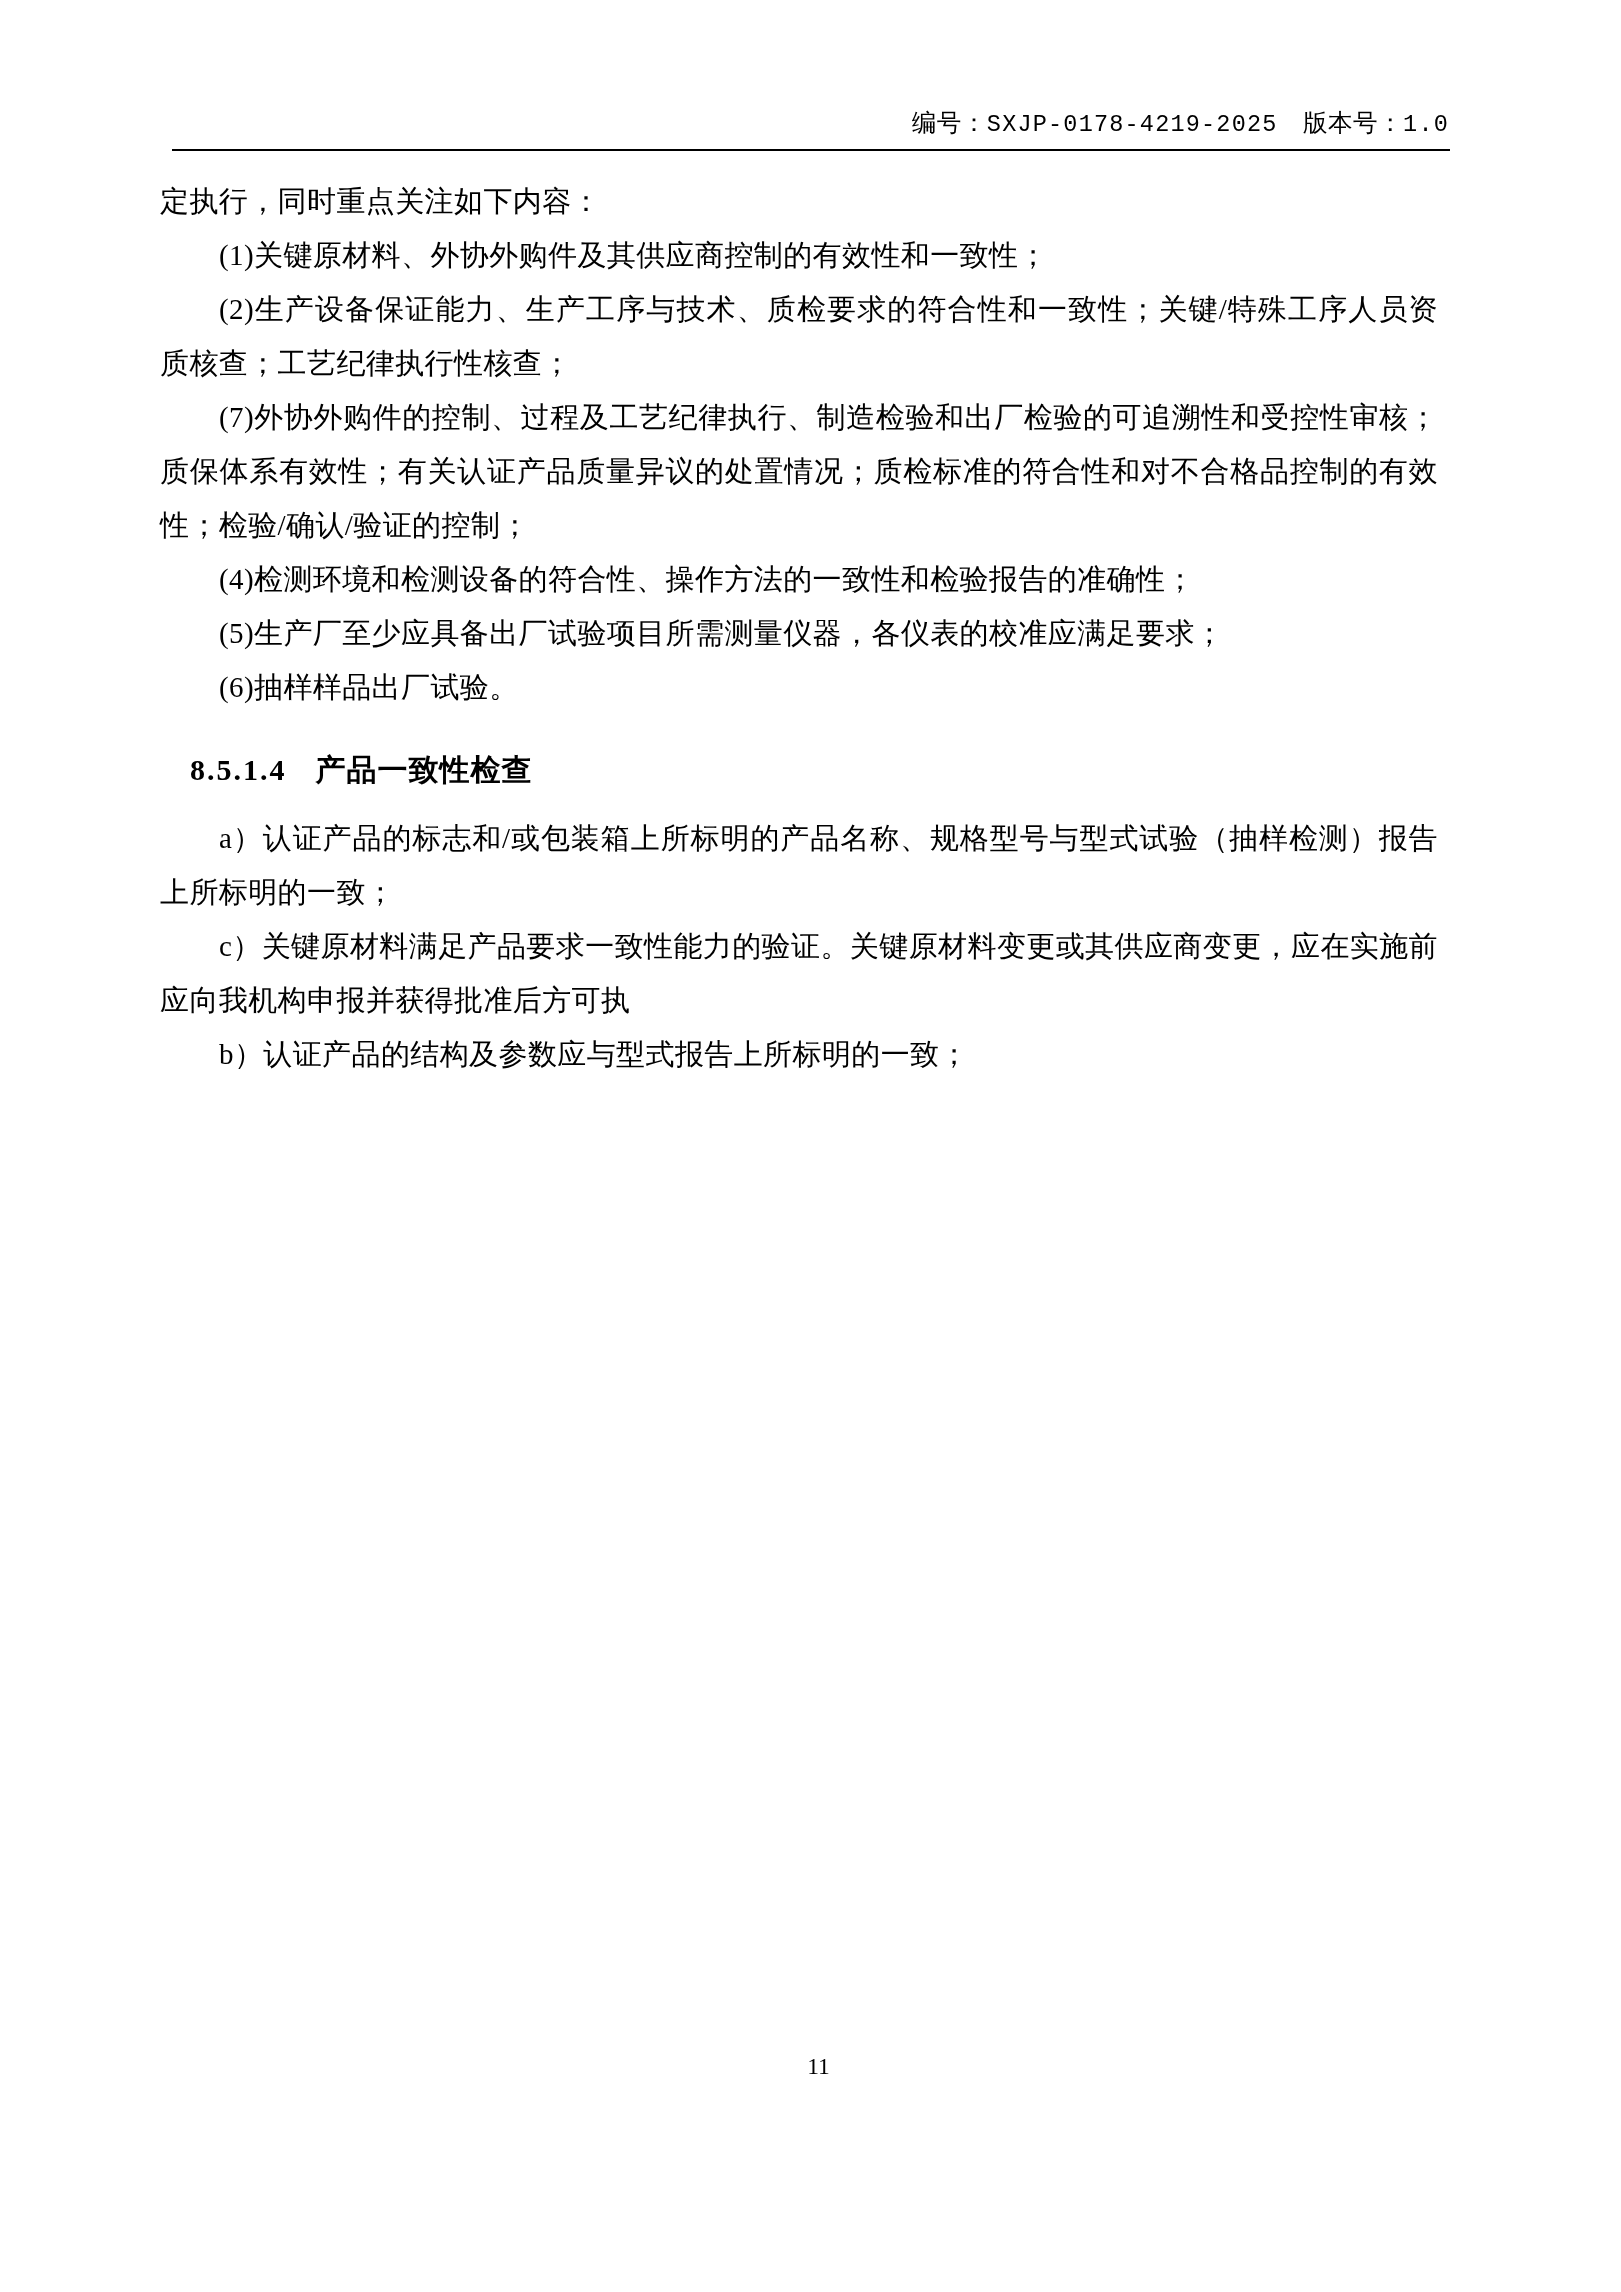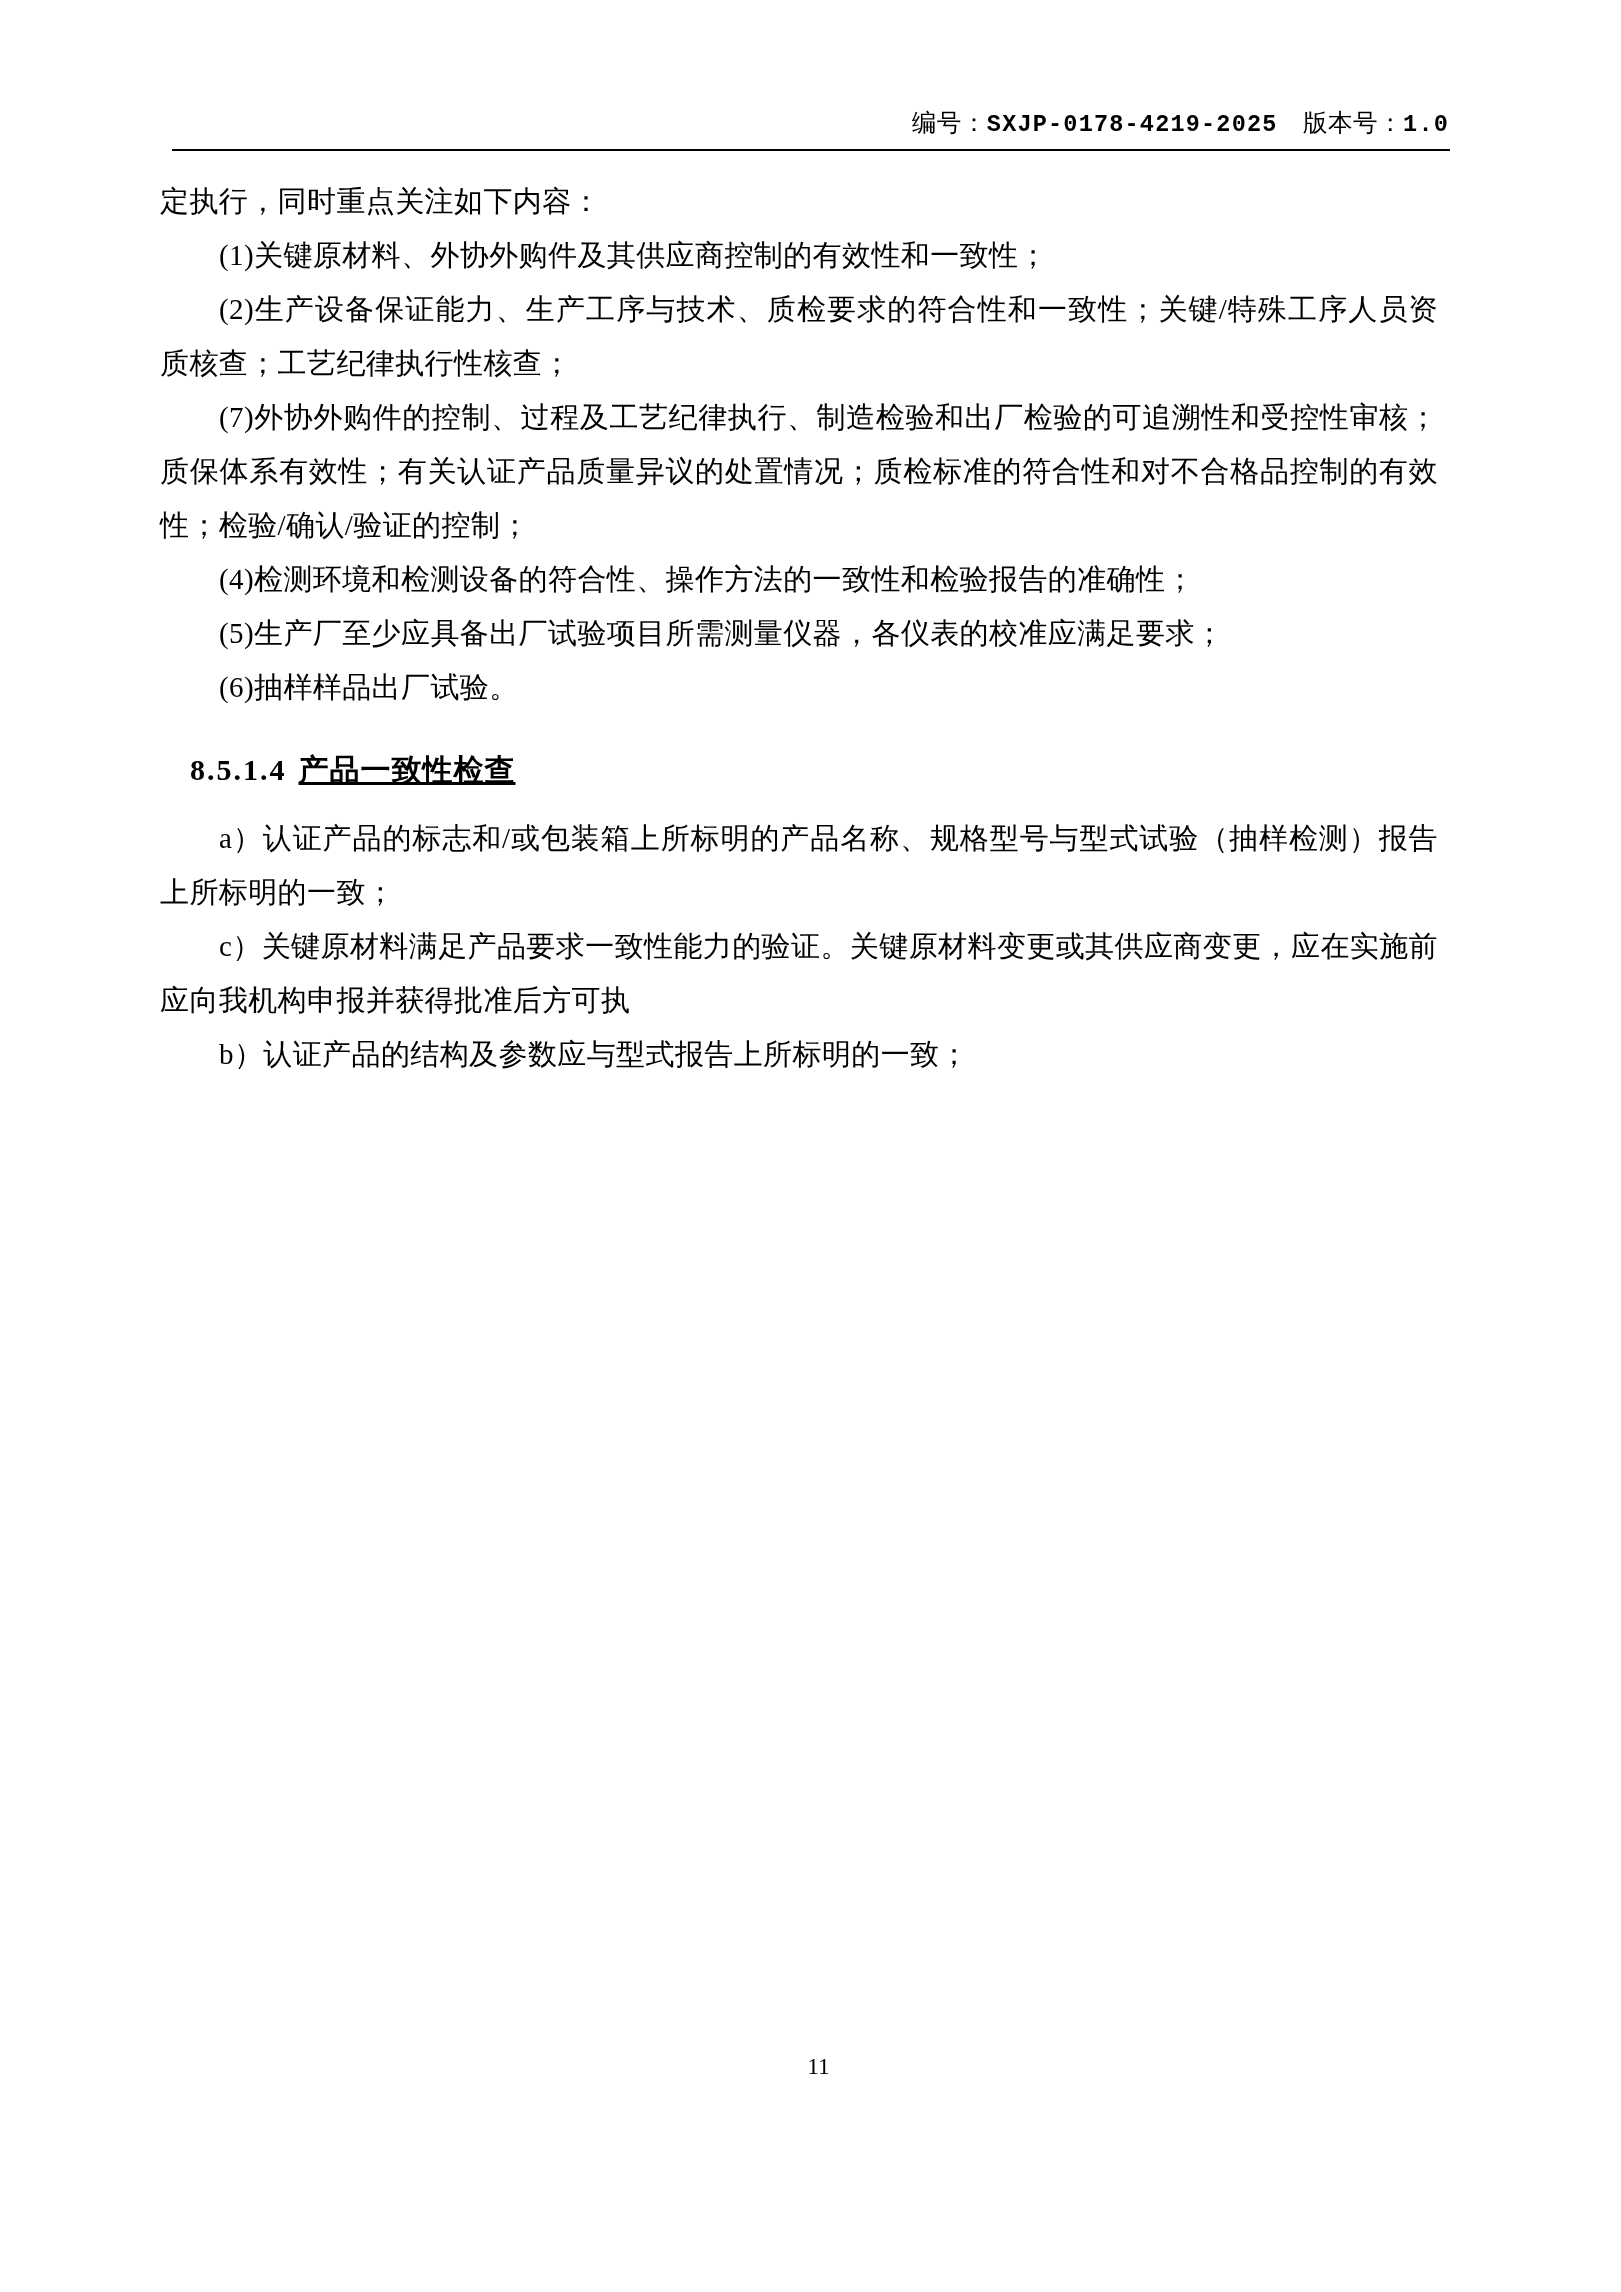--- a/index.html
+++ b/index.html
@@ -26,21 +26,20 @@
     height: 43px;
     text-align: right;
     font-size: 24.5px;
     letter-spacing: 0.5px;
     white-space: nowrap;
   }
   .header .hdr-num {
     font-family: "Liberation Mono", monospace;
     font-size: 23.5px;
     letter-spacing: 1.2px;
-    font-weight: bold;
   }
   .header .hdr-gap {
     display: inline-block;
     width: 25.5px;
   }
   .header-rule {
     position: absolute;
     top: 149px;
     left: 172px;
     width: 1278px;
@@ -69,22 +68,21 @@
     line-height: 54px;
     font-weight: bold;
     letter-spacing: 1px;
   }
   h3.heading .num {
     font-family: Liberation Serif, serif;
     letter-spacing: 2px;
     margin-left: 30px;
   }
   h3.heading .htitle {
-    margin-left: 12px;
-    text-decoration: underline;
+    margin-left: 29px;
   }
   .page-number {
     position: absolute;
     top: 2053px;
     left: 8px;
     width: 100%;
     text-align: center;
     font-size: 23.5px;
     font-family: "Liberation Serif", serif;
   }

